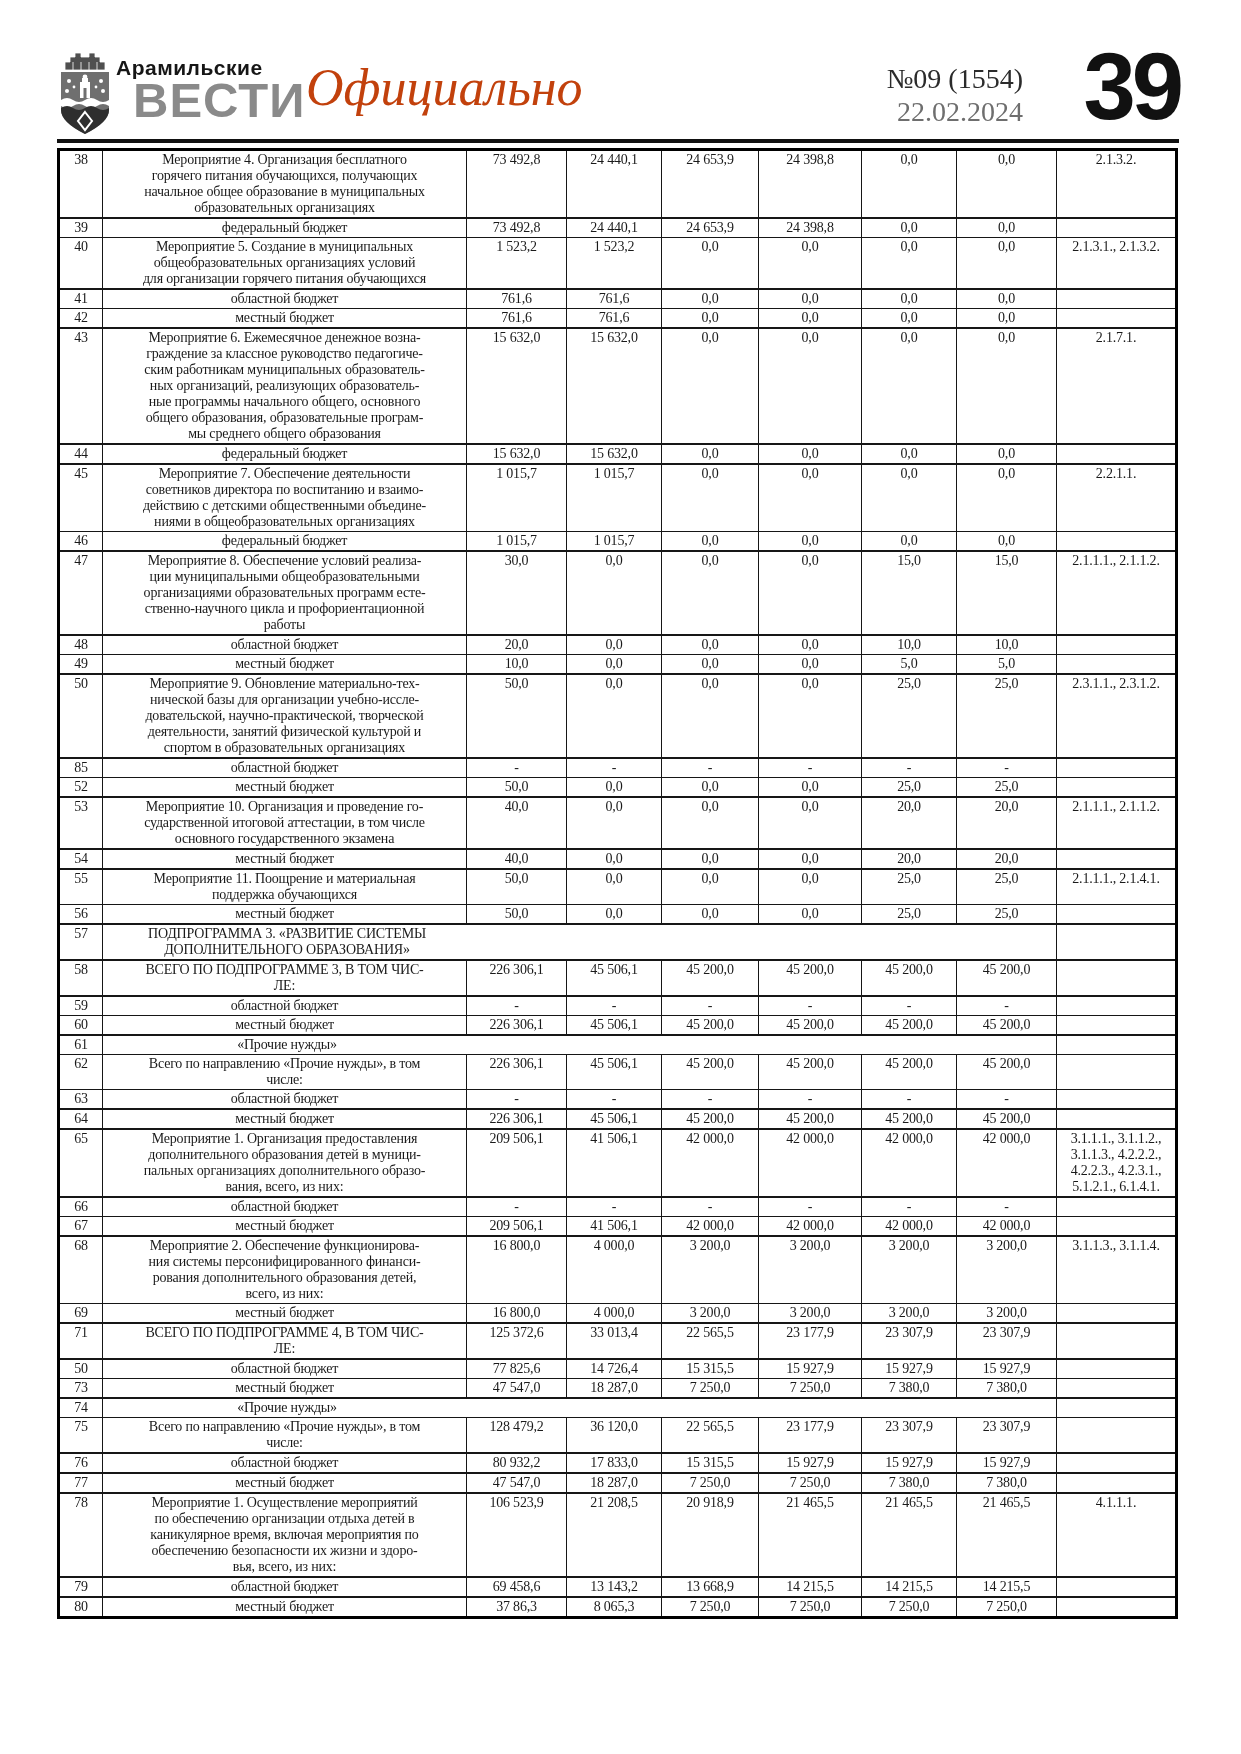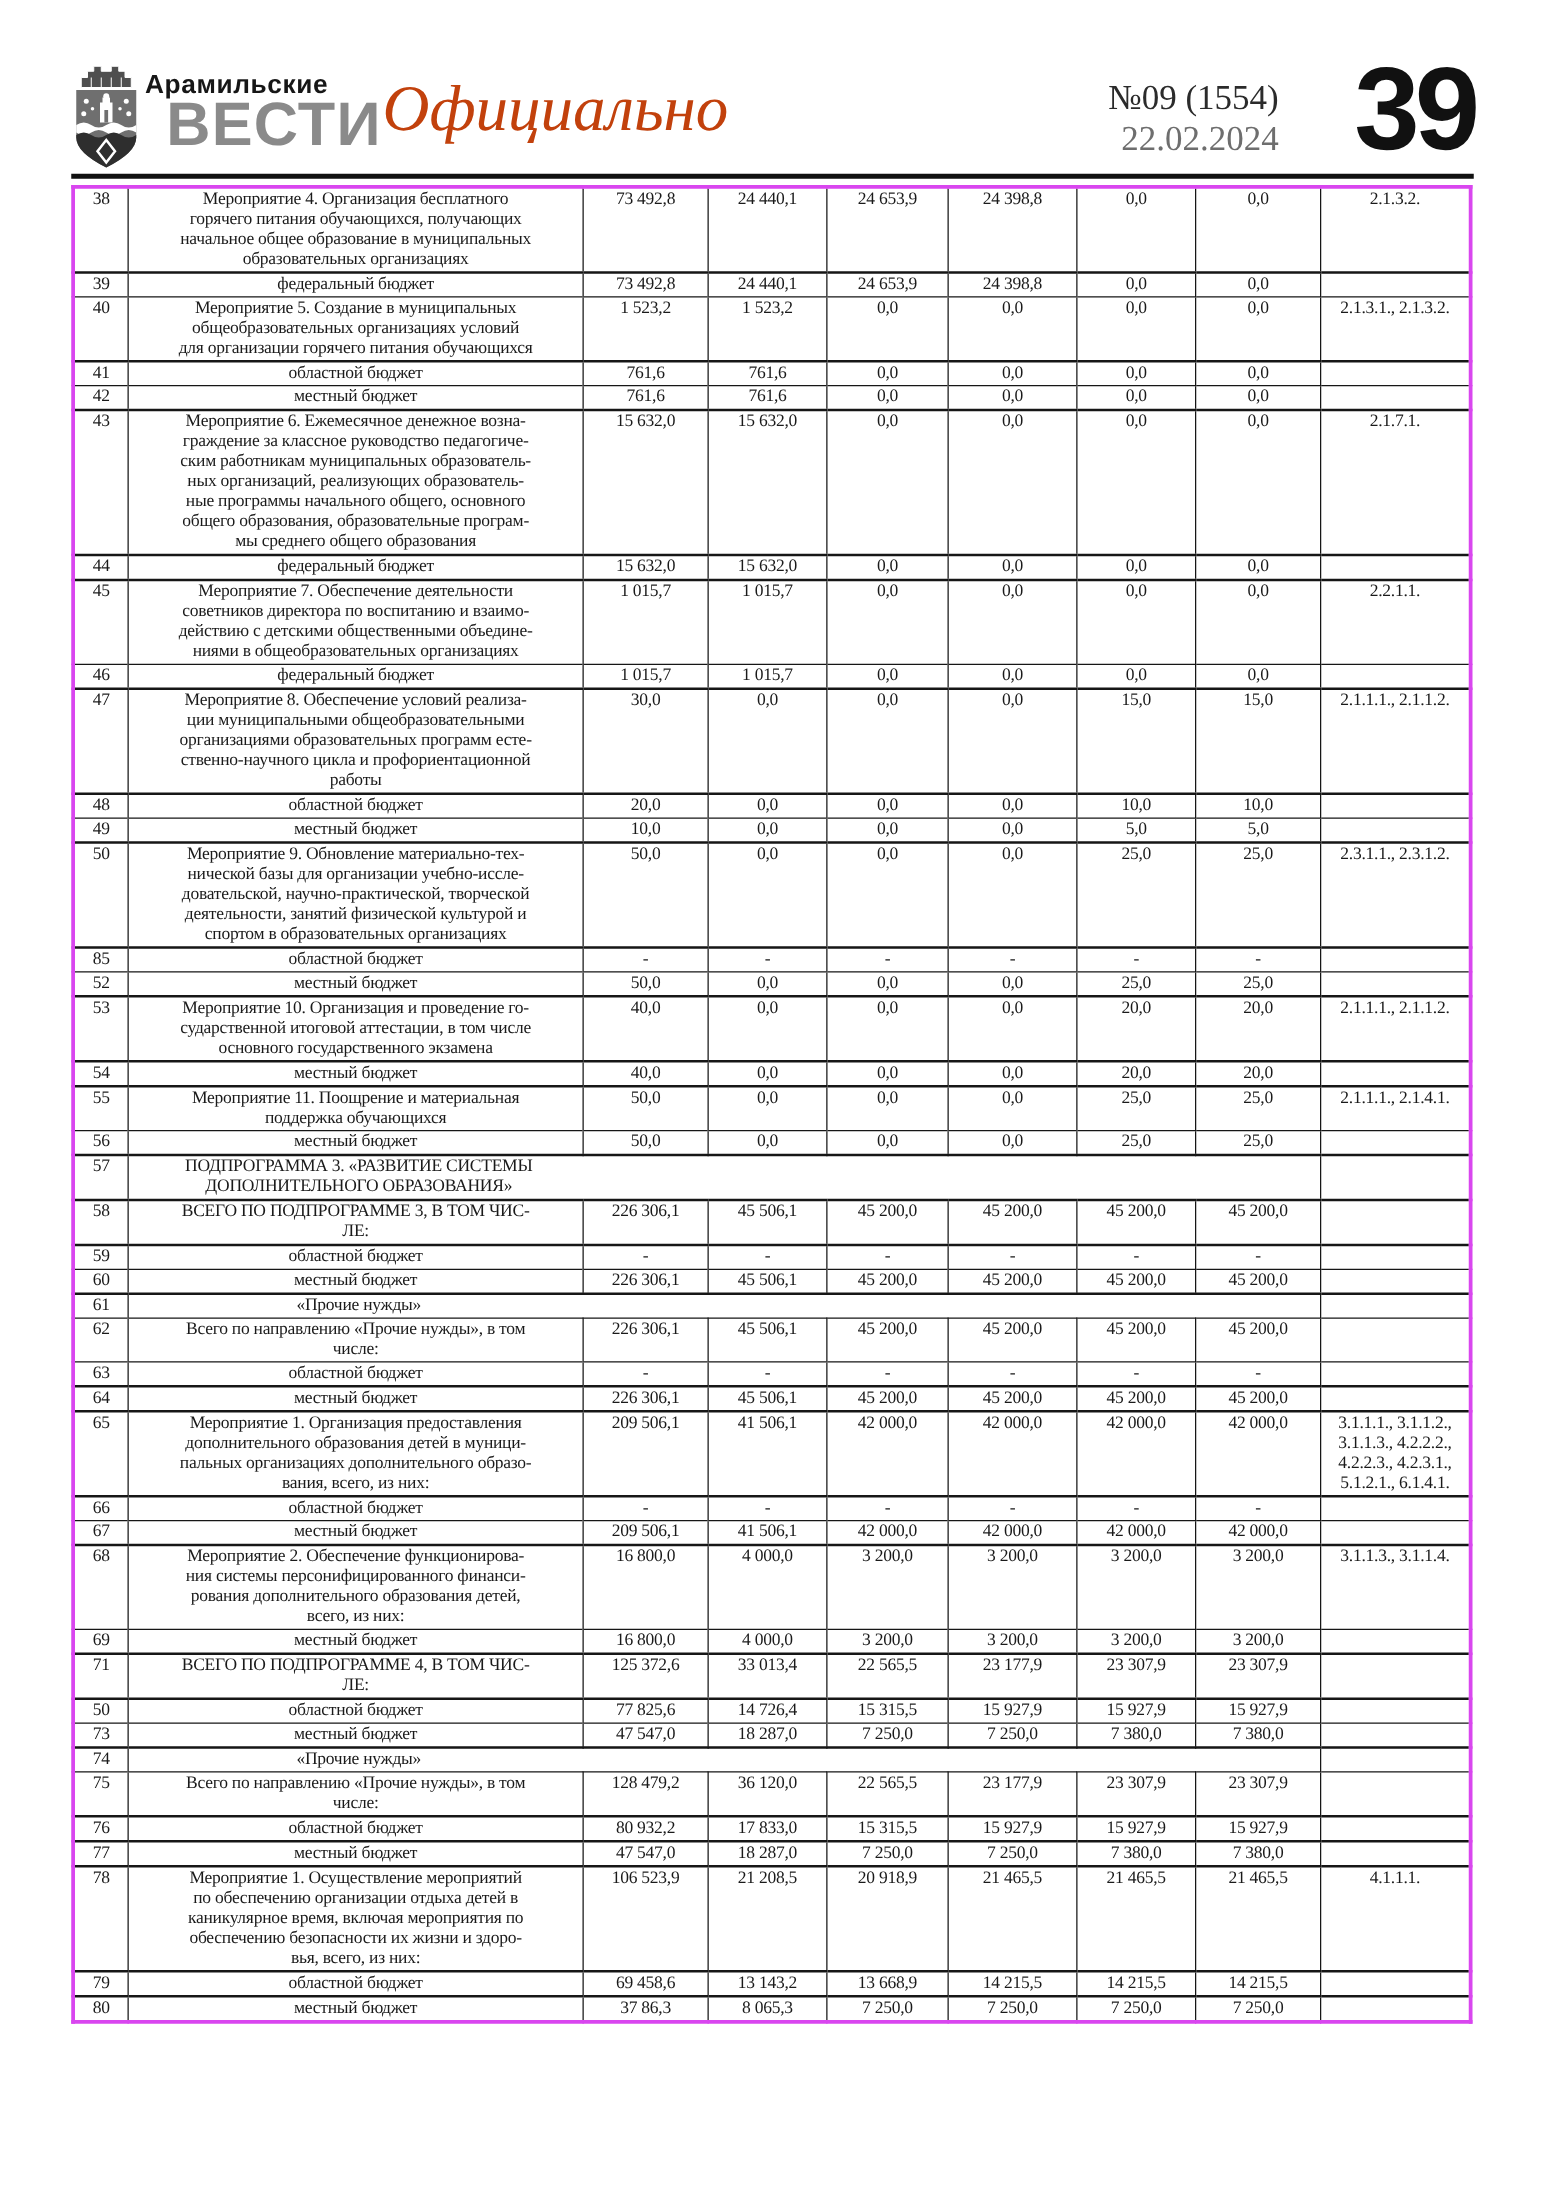--- a/index.html
+++ b/index.html
@@ -18,21 +18,21 @@
          font-size:28px;line-height:33px;}
   .issue-number{color:#2b2b2b;}
   .issue-date{color:#6e6e6e;}
   .page-number{position:absolute;left:1062px;top:40px;width:118px;text-align:right;
                font-family:"Liberation Sans",sans-serif;font-weight:bold;font-size:94px;
                line-height:94px;letter-spacing:-4px;color:#111;}
   .rule{position:absolute;left:57px;top:139px;width:1122px;height:4px;background:#111;}
   
   .tablewrap{position:absolute;left:57px;top:148px;}
   table.budget{border-collapse:collapse;table-layout:fixed;width:1012px;
-               border:3px solid #d946ef;}
+               border:3px solid #000000;}
   table.budget td{border-left:1.5px solid #161616;border-right:1.5px solid #161616;
      border-top:2.5px solid #161616;border-bottom:0;
      vertical-align:top;text-align:center;padding:1px 2px 1px 2px;
      font-size:14px;line-height:16px;letter-spacing:-0.2px;white-space:pre-line;
      overflow:hidden;}
   table.budget tr.thin td{border-top-width:1px;}
   td.num{}
   td.desc{}
   td.span{}
   td.span .desc-inner{width:364px;text-align:center;}

